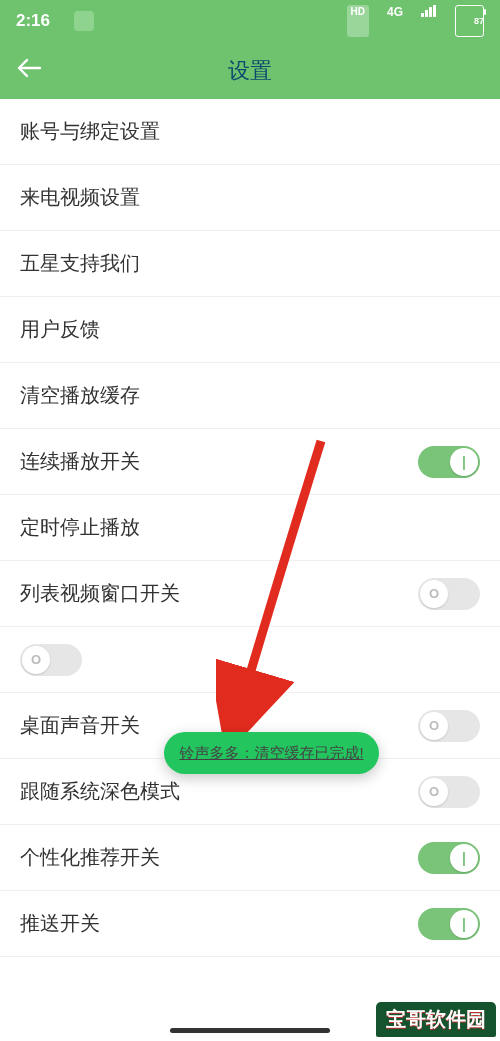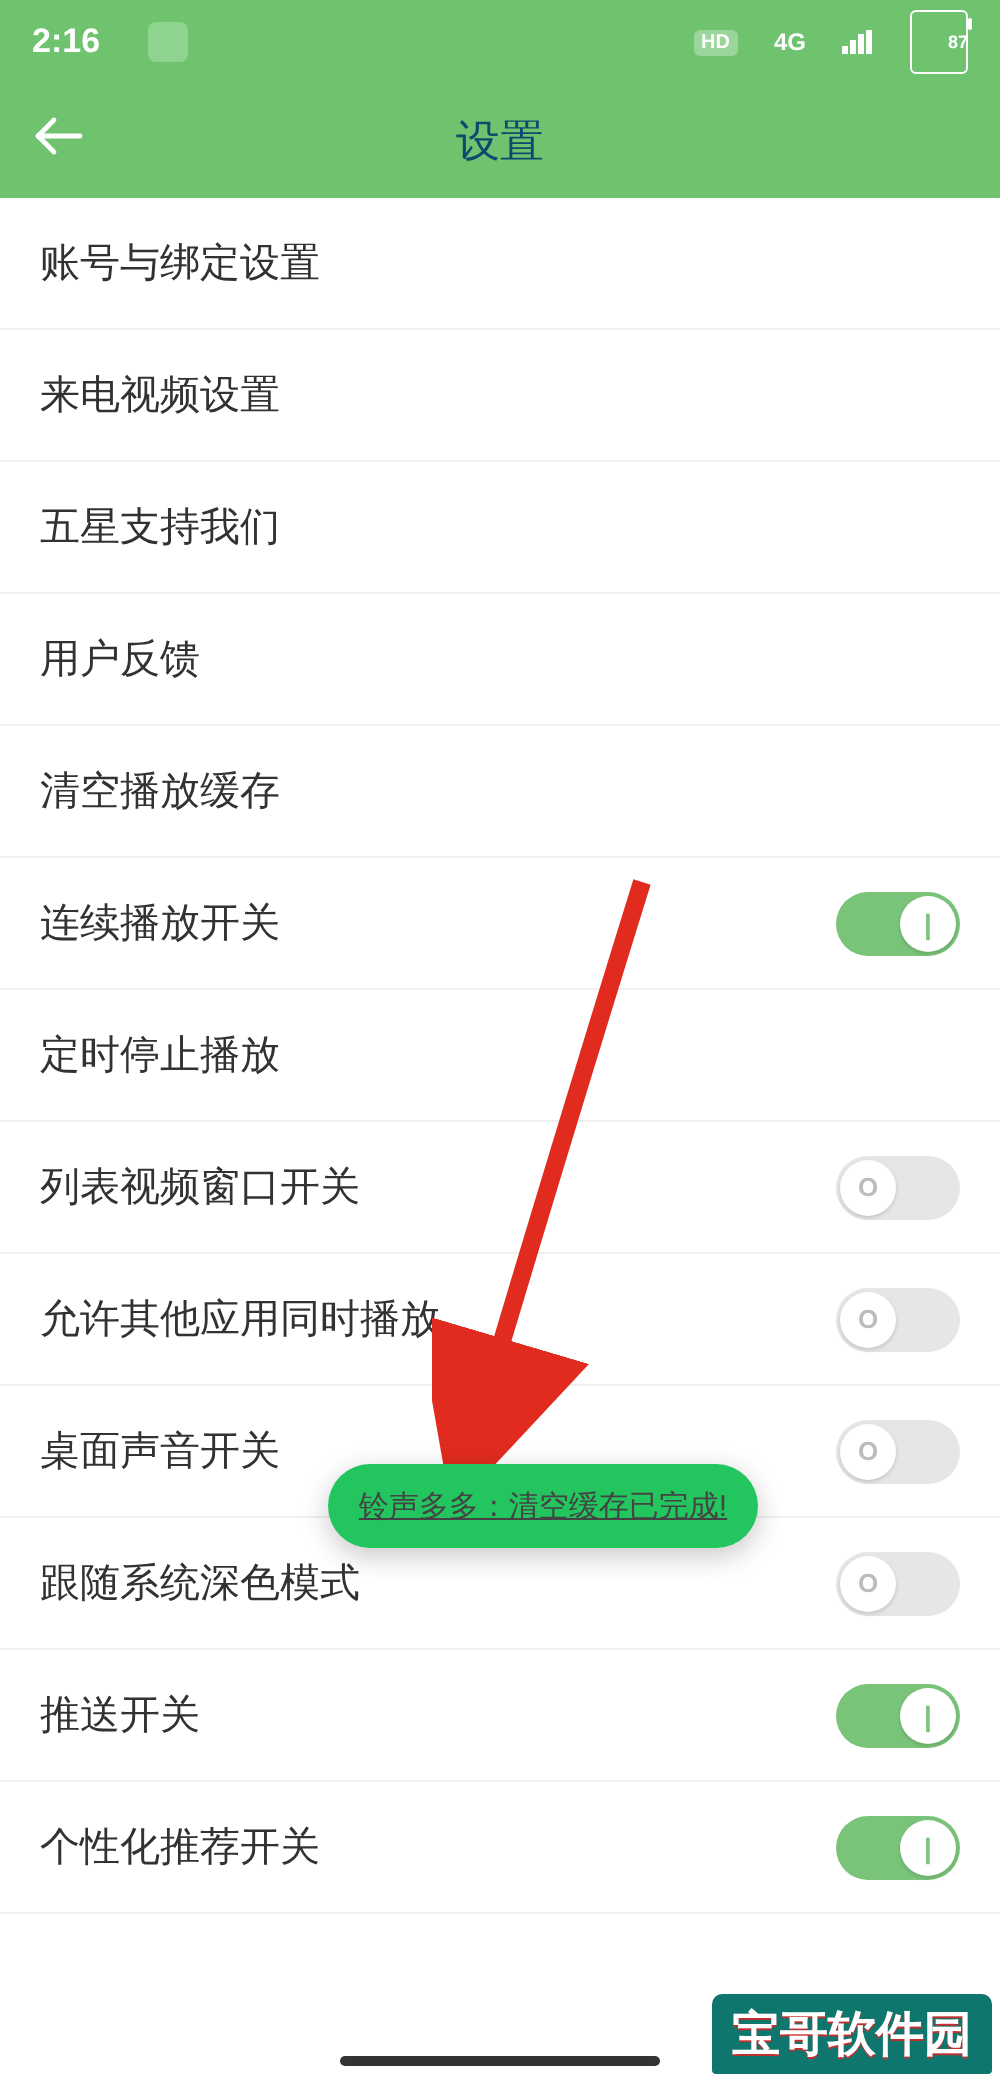--- a/index.html
+++ b/index.html
@@ -1,39 +1,39 @@
 <!DOCTYPE html>
 <html><head>
 <meta charset="utf-8">
 <style>
   * { box-sizing: border-box; margin: 0; padding: 0; }
   html, body { width: 500px; height: 1041px; overflow: hidden; font-family: -apple-system, "PingFang SC", "Microsoft YaHei", sans-serif; background: #fff; }
   .statusbar { height: 42px; background: #6fc36f; display: flex; align-items: center; justify-content: space-between; padding: 0 16px; color: #fff; font-size: 17px; font-weight: 600; }
   .statusbar-left { display: flex; align-items: center; gap: 24px; }
   .sb-square { width: 20px; height: 20px; border-radius: 4px; background: #8ed48e; display: inline-block; }
-  .statusbar-right { display: flex; align-items: center; gap: 18px; font-size: 12px; }
+  .statusbar-right { display: flex; gap: 18px; font-size: 12px; }
   .sb-badge { background: rgba(255,255,255,.3); border-radius: 3px; padding: 1px 4px; font-size: 10px; font-weight: 700; }
   .battery { border: 1.5px solid #fff; border-radius: 3px; width: 29px; height: 32px; position: relative; display: inline-flex; align-items: center; justify-content: center; font-size: 9px; font-weight: 700; padding-left: 19px; }
   .battery::after { content: ""; position: absolute; right: -3px; top: 3px; width: 2px; height: 6px; background: #fff; border-radius: 1px; }
   .header { height: 57px; background: #6fc36f; position: relative; display: flex; align-items: center; justify-content: center; color: #0c4a6e; font-size: 22px; }
   .back { position: absolute; left: 16px; top: 50%; transform: translateY(-50%); }
   .list { background: #fff; }
   .row { height: 66px; display: flex; align-items: center; justify-content: space-between; padding: 16px 20px; border-bottom: 1px solid #efefef; font-size: 20px; color: #323232; }
   .row-label { white-space: nowrap; }
   .toggle { width: 62px; height: 32px; border-radius: 16px; position: relative; flex-shrink: 0; }
   .toggle.on { background: #7ac47a; }
   .toggle.off { background: #e6e6e6; }
   .knob { position: absolute; top: 2px; width: 28px; height: 28px; border-radius: 50%; background: #fff; box-shadow: 0 1px 2px rgba(0,0,0,.15); display: flex; align-items: center; justify-content: center; font-size: 12px; color: #7ac47a; font-weight: 700; }
   .toggle.on .knob { right: 2px; }
   .toggle.off .knob { left: 2px; color: #bcbcbc; content: ""; }
   .toggle.on .knob::before { content: "|"; font-size: 14px; color: #7ac47a; }
   .toggle.off .knob::before { content: "O"; font-size: 13px; color: #bcbcbc; }
   .toast { position: absolute; left: 164px; top: 732px; width: 215px; height: 42px; background: #22c55e; border-radius: 21px; box-shadow: 0 4px 14px rgba(0,0,0,.22); display: flex; align-items: center; justify-content: center; font-size: 15px; color: #444; z-index: 10; text-decoration: underline; }
   .arrow { position: absolute; left: 216px; top: 436px; z-index: 9; pointer-events: none; }
-  .watermark { position: absolute; right: 4px; bottom: 4px; background: #0f766e; color: #fff; font-size: 24px; font-weight: 700; padding: 4px 10px; border-radius: 5px 5px 2px 2px; text-shadow: 0 1px 0 #c03030; z-index: 20; }
+  .watermark { position: absolute; right: 4px; bottom: 4px; background: #14532d; color: #fff; font-size: 20px; font-weight: 700; padding: 4px 10px; border-radius: 5px 5px 2px 2px; text-shadow: 0 1px 0 #c03030; z-index: 20; }
   .home-indicator { position: absolute; bottom: 8px; left: 50%; transform: translateX(-50%); width: 160px; height: 5px; background: #333; border-radius: 3px; z-index: 15; }
   .screen { position: relative; width: 500px; height: 1041px; }
 </style>
 </head>
 <body>
 
 <div class="screen">
 
   <div class="statusbar">
     <div class="statusbar-left">
@@ -90,45 +90,44 @@
     <div class="row">
         <span class="row-label">定时停止播放</span>
       </div>
     <div class="row">
       <span class="row-label">列表视频窗口开关</span>
       <span class="toggle off">
           <span class="knob"></span>
         </span>
     </div>
     <div class="row">
-      <span class="row-label">允许其他应用同时播放</span>
       <span class="toggle off">
           <span class="knob"></span>
         </span>
     </div>
     <div class="row">
       <span class="row-label">桌面声音开关</span>
       <span class="toggle off">
           <span class="knob"></span>
         </span>
     </div>
     <div class="row">
       <span class="row-label">跟随系统深色模式</span>
       <span class="toggle off">
           <span class="knob"></span>
         </span>
     </div>
     <div class="row">
-      <span class="row-label">推送开关</span>
+      <span class="row-label">个性化推荐开关</span>
       <span class="toggle on">
           <span class="knob"></span>
         </span>
     </div>
     <div class="row">
-      <span class="row-label">个性化推荐开关</span>
+      <span class="row-label">推送开关</span>
       <span class="toggle on">
           <span class="knob"></span>
         </span>
     </div>
   </div>
 
   <div class="toast">
     <span>铃声多多：清空缓存已完成!</span>
   </div>
 

